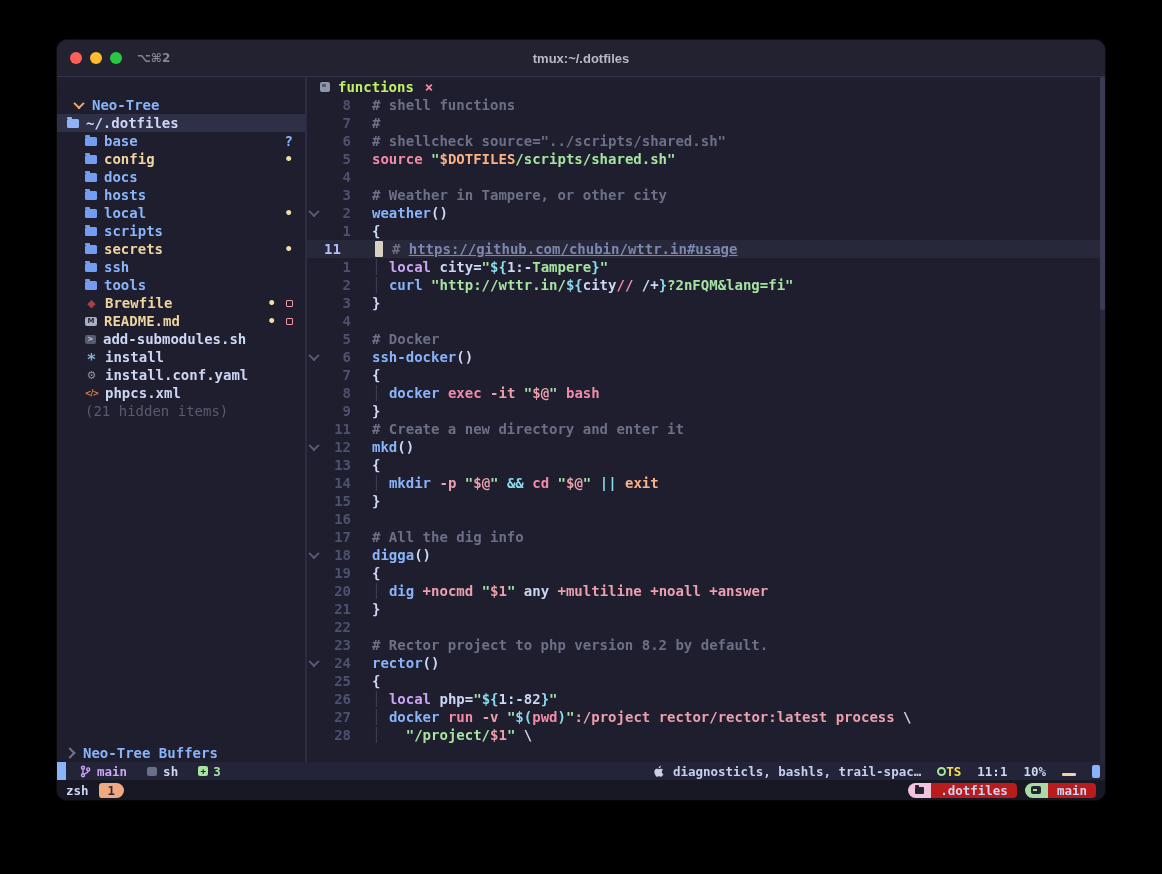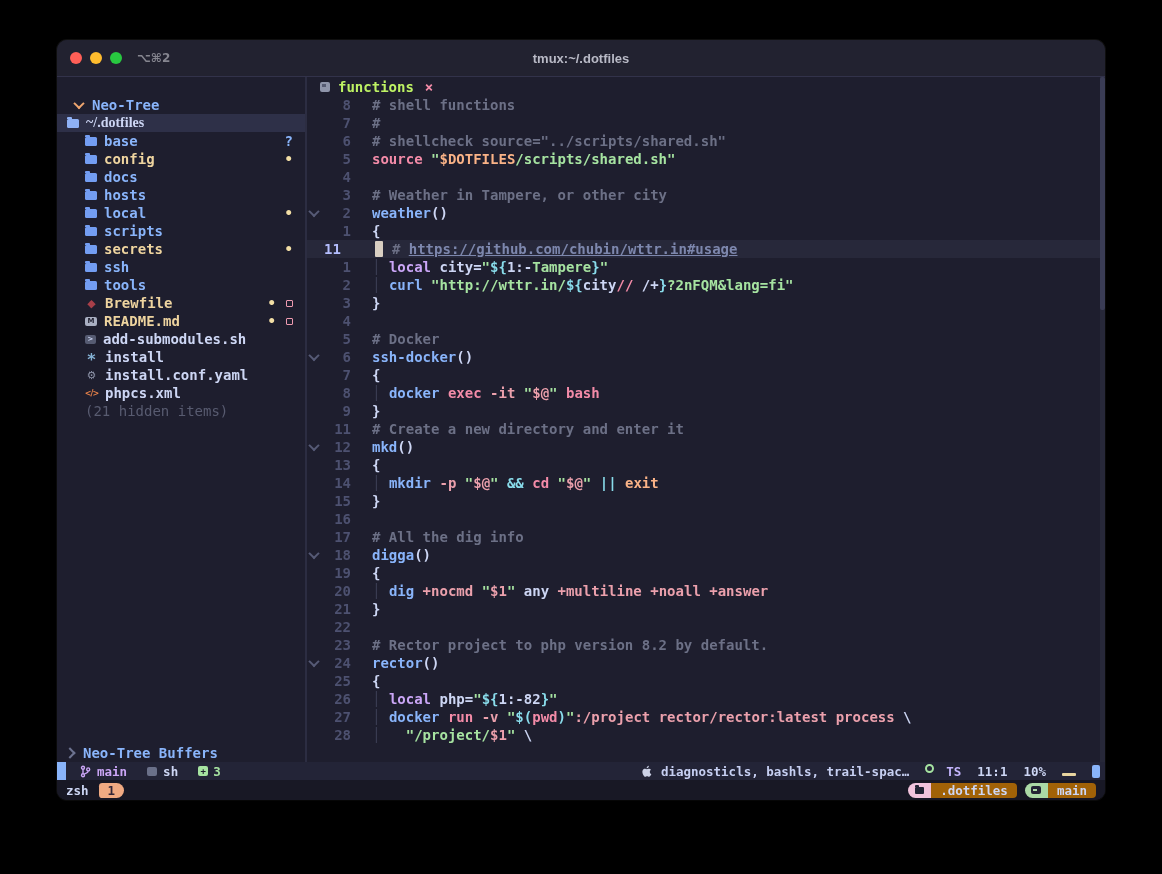--- a/index.html
+++ b/index.html
@@ -86,36 +86,36 @@
   .sl-mode{width:9px;height:100%;background:#89b4fa;flex:0 0 auto}
   .sl-left{display:flex;align-items:center;gap:20px;padding-left:14px}
   .sl-branch{display:flex;gap:6px;color:#cba6f7;align-items:center}
   .sl-file{display:flex;gap:6px;color:#cdd6f4;align-items:center}
   .sl-ft-icon{width:10px;height:9px;background:#6a7089;border-radius:2px}
   .sl-added{display:flex;gap:5px;color:#a6e3a1;align-items:center}
   .sl-added-icon{width:10px;height:10px;background:#a6e3a1;border-radius:2px;color:#1e1e2e;
       font-size:9px;display:flex;align-items:center;justify-content:center}
   .sl-right{margin-left:auto;display:flex;align-items:center;gap:16px;padding-right:5px}
   .sl-lsp{color:#c6cff2;display:flex;gap:9px;align-items:center}
-  .sl-ts{color:#c4b5fd;display:flex;gap:12px;}
+  .sl-ts{color:#fde047;display:flex;gap:0;align-items:center}
   .sl-ts-icon{width:9px;height:9px;border:2px solid #a6e3a1;border-radius:50%;box-sizing:border-box}
   .sl-pos,.sl-pct{color:#cdd6f4}
   .sl-rec{width:14px;height:3px;background:#e8d5a0;border-radius:1px;align-self:flex-end;margin-bottom:3px}
   .sl-mode-r{width:8px;height:13px;background:#89b4fa;border-radius:2px}
   
   .tmuxbar{height:20px;background:#181825;display:flex;align-items:center;
            font-size:12.5px;font-weight:700;padding:0 9px;flex:0 0 auto}
   .tm-name{color:#cdd6f4}
   .tm-index{margin-left:10px;background:#f0aa82;color:#332637;padding:0 9px;height:15px;
             line-height:15px;border-radius:4px 9px 9px 4px}
   .tm-right{margin-left:auto;display:flex;gap:8px}
   .tm-seg{display:flex;height:15px}
   .tm-cap{width:23px;border-radius:8px 0 0 8px;display:flex;align-items:center;justify-content:center}
   .cap-pink{background:#f2c3dc}.cap-green{background:#abd9a5}
-  .tm-label{background:#a16207;color:#cdd6f4;padding:0 9px;line-height:15px;border-radius:0 4px 4px 0}
+  .tm-label{background:#b91c1c;color:#cdd6f4;padding:0 9px;line-height:15px;border-radius:0 4px 4px 0}
   .mini-folder{width:9px;height:7px;background:#232334;border-radius:1px;position:relative}
   .mini-folder::before{content:"";position:absolute;top:-2px;left:0;width:4px;height:2px;
       background:#232334;border-radius:1px 1px 0 0}
   .mini-term{width:10px;height:8px;background:#232334;border-radius:2px;position:relative}
   .mini-term::before{content:"";position:absolute;left:2px;top:3px;width:4px;height:2px;background:#abd9a5}
 </style>
 </head>
 <body>
 
 <div class="window">
@@ -130,21 +130,21 @@
     <span class="wtitle">tmux:~/.dotfiles</span>
   </div>
 
   <div class="content">
     <aside class="sidebar">
       <div class="theader">
         <span class="chev chev-down chev-orange"></span>
         <span>Neo-Tree</span>
       </div>
       <div id="tree">
-          <div class="trow sel" style="padding-left: 10px; font-family: Liberation Serif, serif;">
+          <div class="trow sel" style="padding-left: 10px;">
             <span class="ic ic-folder-open"></span>
             <span class="c-text">~/.dotfiles</span>
           </div>
           <div class="trow" style="padding-left: 28px; justify-content: space-between;">
             <span class="ic ic-folder"></span>
             <span class="c-blue">base</span>
             <span class="badges">
               <span class="b-q">?</span>
             </span>
           </div>

